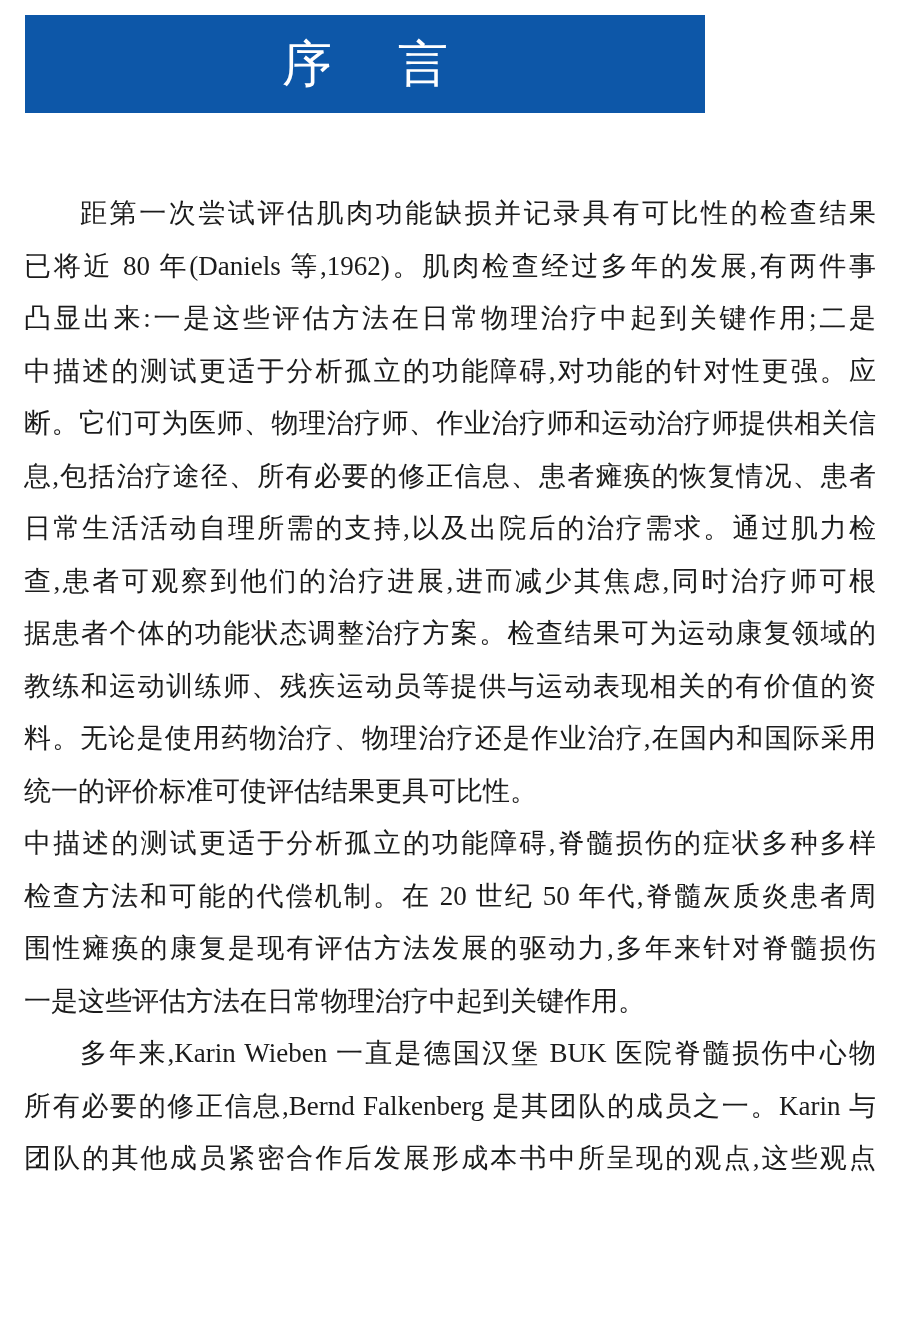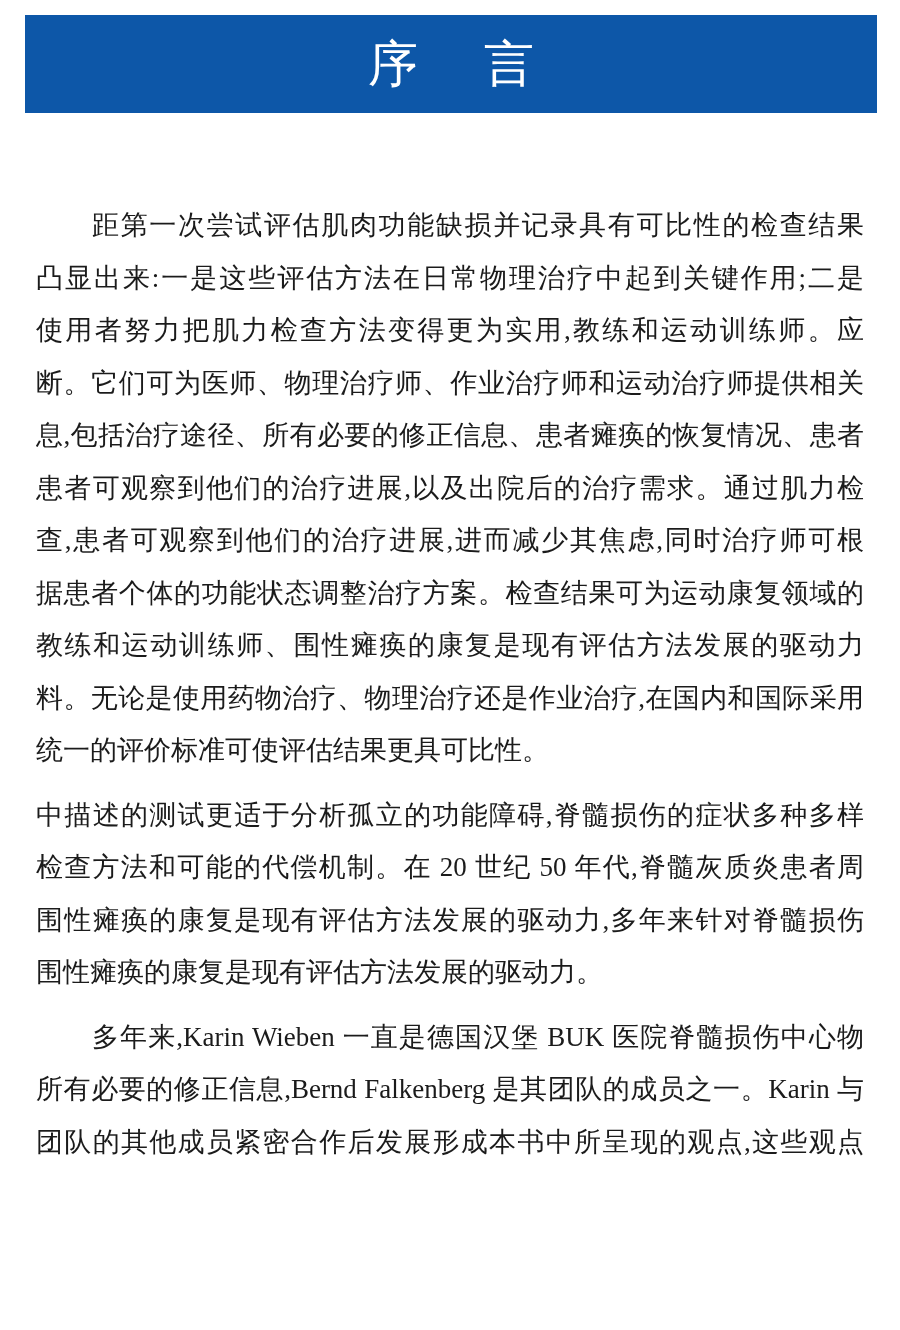--- a/index.html
+++ b/index.html
@@ -16,21 +16,21 @@
   .page {
     position: relative;
     width: 900px;
     height: 1330px;
     background: #ffffff;
   }
   .banner {
     position: absolute;
     left: 25px;
     top: 15px;
-    width: 852px;
+    width: 680px;
     height: 98px;
     display: flex;
     align-items: center;
     justify-content: center;
   }
   .banner-title {
     color: #ffffff;
     font-size: 50px;
     font-weight: 500;
     letter-spacing: 8px;
@@ -39,21 +39,21 @@
     white-space: pre;
   }
   .body-text {
     position: absolute;
     left: 24px;
     top: 187px;
     width: 852px;
     color: #1b1b1b;
     font-size: 27px;
   }
-  .paragraph { margin: 12px; }
+  .paragraph { margin: 0; }
   .line {
     line-height: 52.5px;
     height: 52.5px;
     text-align: justify;
     text-align-last: justify;
     overflow: hidden;
   }
   .line.indent { text-indent: 56px; }
   .line.end { text-align-last: left; }
 </style>
@@ -62,36 +62,37 @@
 
 <div class="page">
 
   <div class="banner" style="background: rgb(13, 87, 168); color: rgb(255, 255, 255);">
     <span class="banner-title">序　言</span>
   </div>
 
   <div class="body-text">
       <div class="paragraph">
         <div class="line indent">距第一次尝试评估肌肉功能缺损并记录具有可比性的检查结果</div>
+        <div class="line">已将近 80 年(Daniels 等,1962)。肌肉检查经过多年的发展,有两件事</div>
         <div class="line">凸显出来:一是这些评估方法在日常物理治疗中起到关键作用;二是</div>
-        <div class="line">使用者努力把肌力检查方法变得更为实用,教练和运动训练师。应</div>
+        <div class="line">中描述的测试更适于分析孤立的功能障碍,对功能的针对性更强。应</div>
         <div class="line">断。它们可为医师、物理治疗师、作业治疗师和运动治疗师提供相关信</div>
         <div class="line">息,包括治疗途径、所有必要的修正信息、患者瘫痪的恢复情况、患者</div>
-        <div class="line">患者可观察到他们的治疗进展,以及出院后的治疗需求。通过肌力检</div>
+        <div class="line">日常生活活动自理所需的支持,以及出院后的治疗需求。通过肌力检</div>
         <div class="line">查,患者可观察到他们的治疗进展,进而减少其焦虑,同时治疗师可根</div>
         <div class="line">据患者个体的功能状态调整治疗方案。检查结果可为运动康复领域的</div>
-        <div class="line">教练和运动训练师、围性瘫痪的康复是现有评估方法发展的驱动力</div>
+        <div class="line">教练和运动训练师、残疾运动员等提供与运动表现相关的有价值的资</div>
         <div class="line">料。无论是使用药物治疗、物理治疗还是作业治疗,在国内和国际采用</div>
         <div class="line end">统一的评价标准可使评估结果更具可比性。</div>
       </div>
       <div class="paragraph">
         <div class="line">中描述的测试更适于分析孤立的功能障碍,脊髓损伤的症状多种多样</div>
         <div class="line">检查方法和可能的代偿机制。在 20 世纪 50 年代,脊髓灰质炎患者周</div>
         <div class="line">围性瘫痪的康复是现有评估方法发展的驱动力,多年来针对脊髓损伤</div>
-        <div class="line end">围性瘫痪的康复是现有评估方法发展的驱动力。</div>
+        <div class="line end">一是这些评估方法在日常物理治疗中起到关键作用。</div>
       </div>
       <div class="paragraph">
         <div class="line indent">多年来,Karin Wieben 一直是德国汉堡 BUK 医院脊髓损伤中心物</div>
         <div class="line">所有必要的修正信息,Bernd Falkenberg 是其团队的成员之一。Karin 与</div>
         <div class="line">团队的其他成员紧密合作后发展形成本书中所呈现的观点,这些观点</div>
       </div>
     </div>
 
 </div>
 

